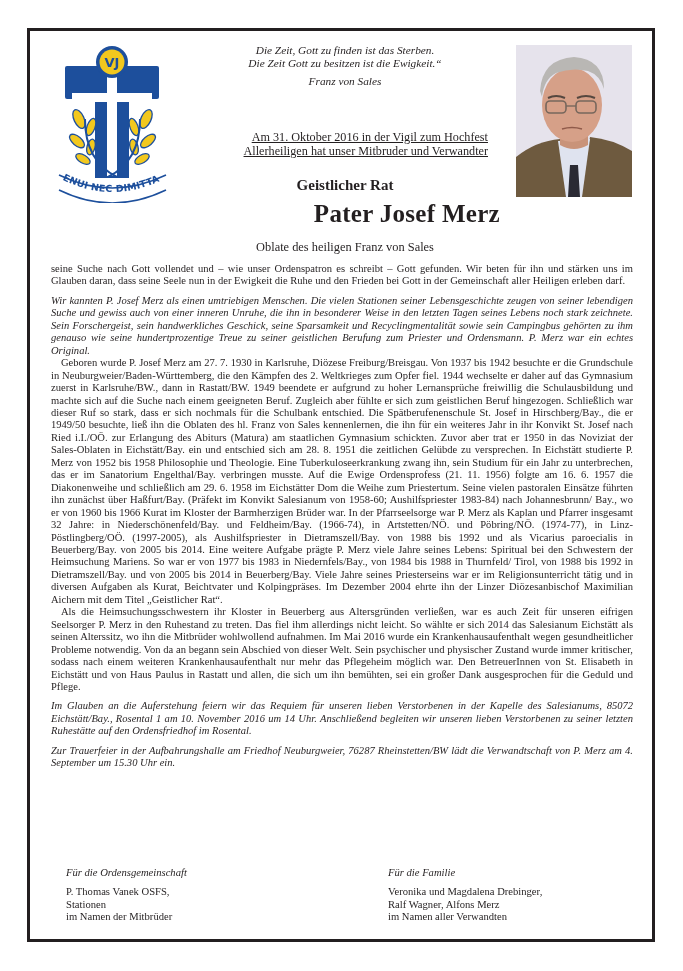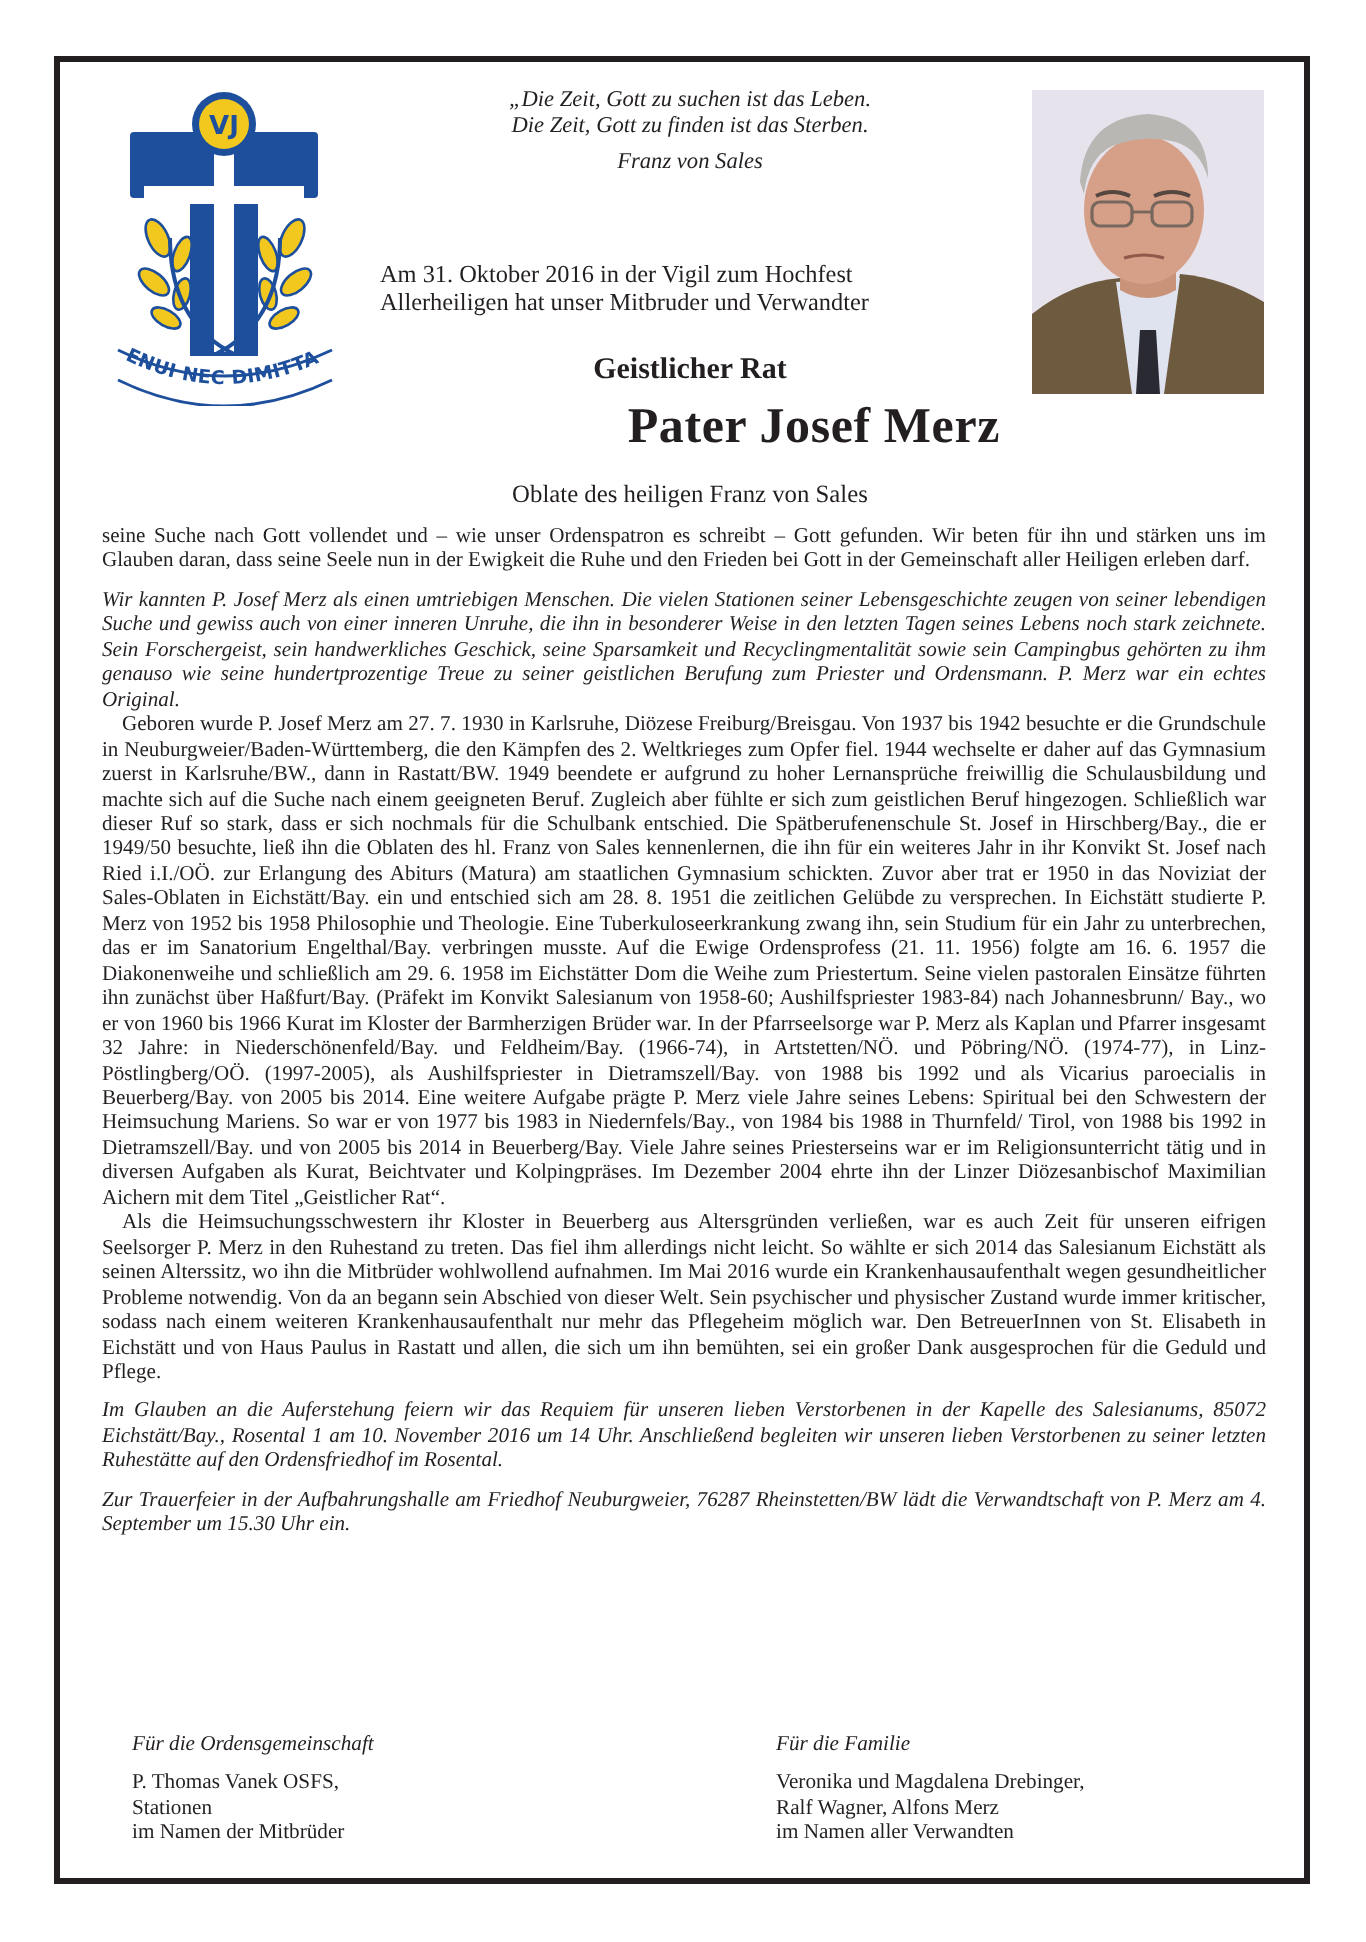--- a/index.html
+++ b/index.html
@@ -5,22 +5,22 @@
   html, body { margin: 0; padding: 0; background: #ffffff; }
   body { width: 683px; height: 971px; position: relative; overflow: hidden;
          font-family: "Liberation Serif", serif; color: #231f20; }
   .frame { position: absolute; left: 27px; top: 28px; width: 622px; height: 908px;
            border: 3px solid #231f20; background: #fff; box-sizing: content-box; }
   .logo { position: absolute; left: 25px; top: 12px; width: 115px; height: 160px; }
   .photo { position: absolute; left: 486px; top: 14px; width: 116px; height: 152px; overflow: hidden; background: #e4e2ea; }
   .quote { position: absolute; left: 170px; top: 13px; width: 290px; text-align: center;
            font-style: italic; font-size: 11.3px; line-height: 13.4px; }
   .quote .author { margin-top: 4px; }
-  .intro { position: absolute; left: 160px; top: 99px; width: 310px; text-align: left;
-           font-size: 12.2px; line-height: 14.3px; }
+  .intro { position: absolute; left: 148px; top: 99px; width: 310px; text-align: right;
+           font-size: 12.2px; line-height: 14.3px; text-decoration: underline; }
   .title-small { position: absolute; left: 160px; top: 146px; width: 310px; text-align: center;
            font-weight: bold; font-size: 15px; }
   .title-name { position: absolute; left: 160px; top: 169px; width: 310px; text-align: right;
            font-weight: bold; font-size: 25px; letter-spacing: 0.3px; }
   .subtitle { position: absolute; left: 160px; top: 209px; width: 310px; text-align: center;
            font-size: 12.4px; }
   .body { position: absolute; left: 21px; top: 232px; width: 582px;
           font-size: 10.55px; line-height: 12.45px; text-align: justify; }
   .body p { margin: 0; }
   .body p.gap { margin-top: 7px; font-style: italic; }
@@ -66,22 +66,22 @@
       <path id="mottoArc" d="M6 136 Q57 162 109 136" fill="none"></path>
       <path d="M4 132 Q57 158 111 132" stroke="#1d4f9c" stroke-width="1.5" fill="none"></path>
       <path d="M4 147 Q57 173 111 147" stroke="#1d4f9c" stroke-width="1.5" fill="none"></path>
       <text font-family="DejaVu Sans, sans-serif" font-size="9.5" font-weight="bold" fill="#1d4f9c" letter-spacing="0.2">
         <textPath href="#mottoArc" startOffset="50%" text-anchor="middle">TENUI NEC DIMITTAM</textPath>
       </text>
     </svg>
   </div>
 
   <div class="quote">
-    <div>„Die Zeit, Gott zu suchen ist das Leben.</div>
     <div>Die Zeit, Gott zu finden ist das Sterben.</div>
+    <div>Die Zeit Gott zu besitzen ist die Ewigkeit.“</div>
     <div class="author">Franz von Sales</div>
   </div>
 
   <div class="photo">
     <svg width="116" height="152" viewBox="0 0 116 152">
       <rect width="116" height="152" fill="#e6e3ec"></rect>
 
       <path d="M0 112 Q20 96 44 94 L58 152 L0 152 Z" fill="#6e5a3f"></path>
       <path d="M116 106 Q96 94 74 92 L62 152 L116 152 Z" fill="#6e5a3f"></path>
 

